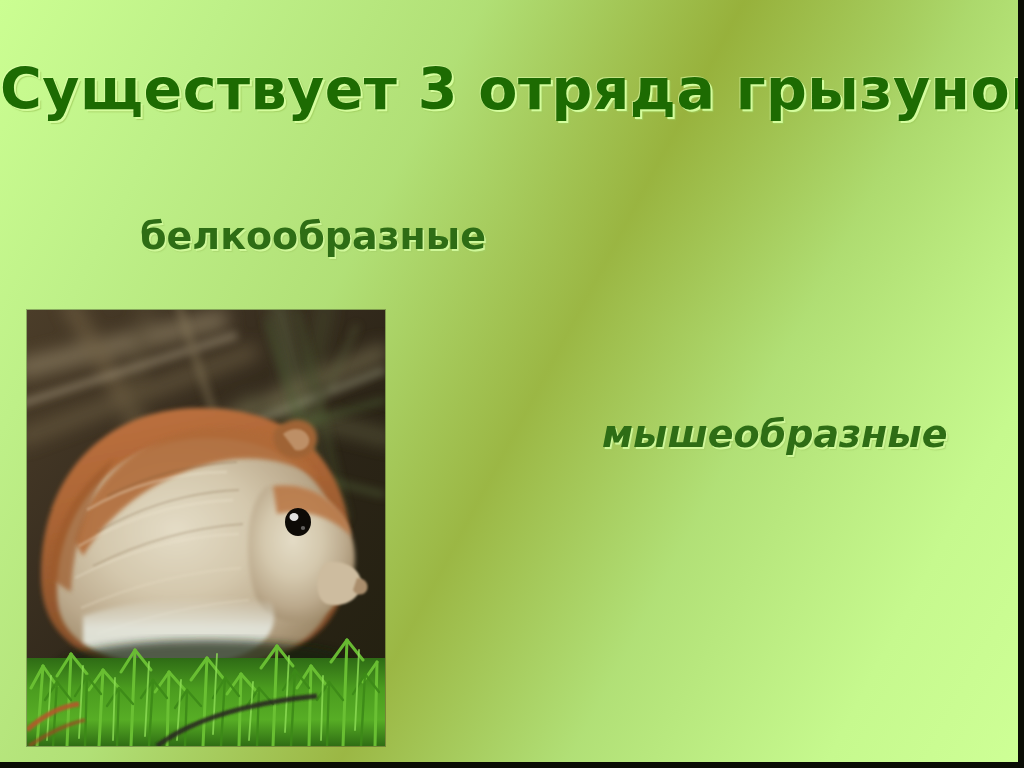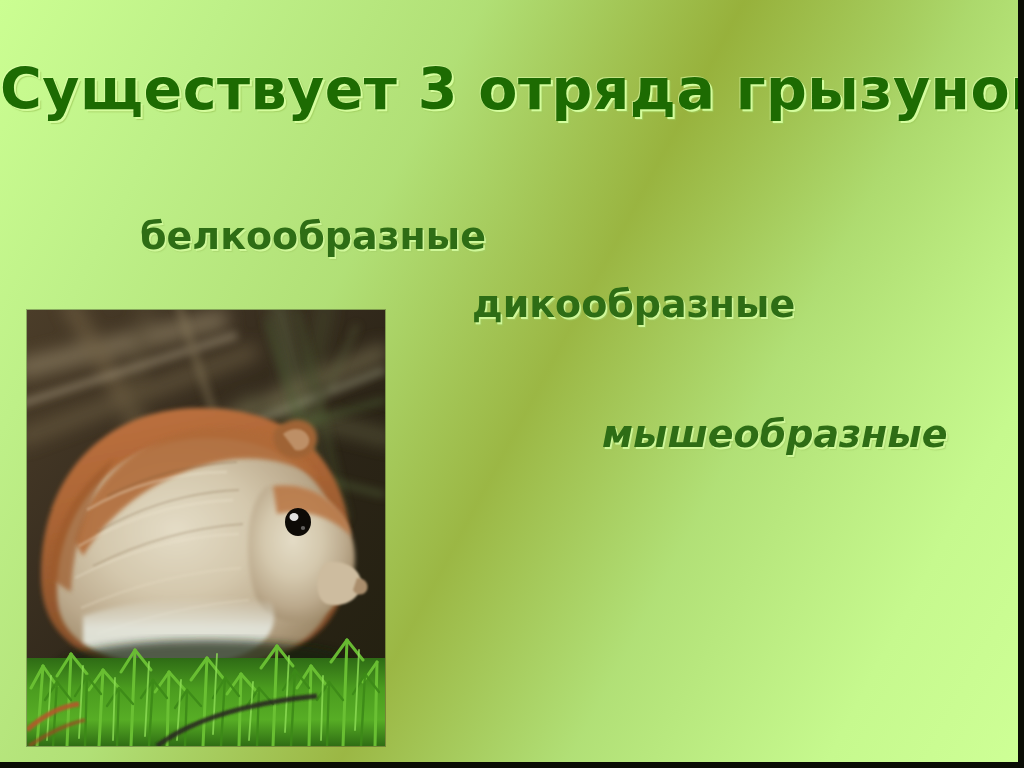--- a/index.html
+++ b/index.html
@@ -102,21 +102,20 @@
 </style>
 </head>
 <body>
 
 <div class="slide">
 
   <div class="title">Существует 3 отряда грызунов:</div>
 
   <div class="body-line line-1">белкообразные</div>
 
-  <div class="body-line line-2">дикообразные</div>
 
   <div class="body-line line-3">мышеобразные</div>
 
   <div class="photo">
     <svg width="358" height="436" viewBox="0 0 358 436">
       <defs>
         <linearGradient id="bgBlur" x1="0" y1="0" x2="1" y2="1">
           <stop offset="0%" stop-color="#4b3d29"></stop>
           <stop offset="30%" stop-color="#3b3021"></stop>
           <stop offset="60%" stop-color="#2b2417"></stop>

